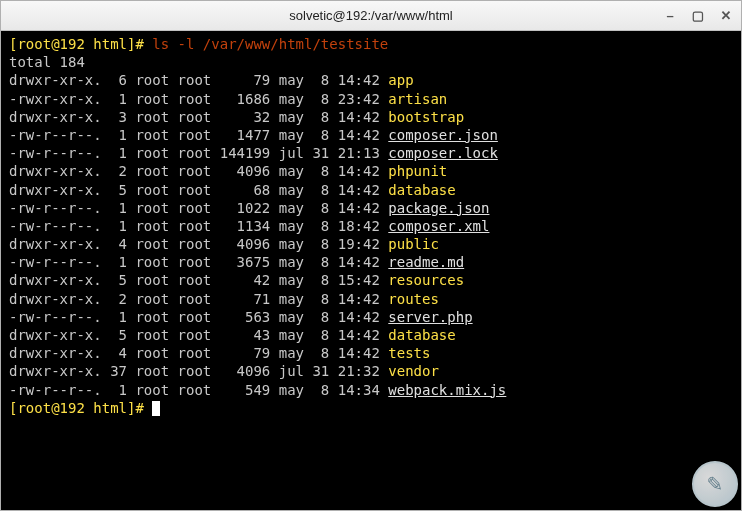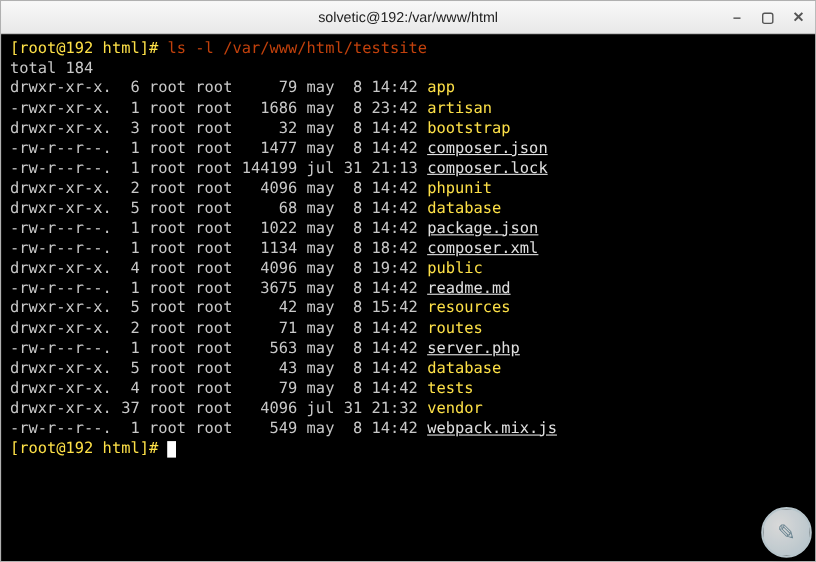--- a/index.html
+++ b/index.html
@@ -131,18 +131,18 @@
 <span>-rw-r--r--.  1 root root   1022 may  8 14:42 </span><span class="file">package.json</span>
 <span>-rw-r--r--.  1 root root   1134 may  8 18:42 </span><span class="file">composer.xml</span>
 <span>drwxr-xr-x.  4 root root   4096 may  8 19:42 </span><span class="dir">public</span>
 <span>-rw-r--r--.  1 root root   3675 may  8 14:42 </span><span class="file">readme.md</span>
 <span>drwxr-xr-x.  5 root root     42 may  8 15:42 </span><span class="dir">resources</span>
 <span>drwxr-xr-x.  2 root root     71 may  8 14:42 </span><span class="dir">routes</span>
 <span>-rw-r--r--.  1 root root    563 may  8 14:42 </span><span class="file">server.php</span>
 <span>drwxr-xr-x.  5 root root     43 may  8 14:42 </span><span class="dir">database</span>
 <span>drwxr-xr-x.  4 root root     79 may  8 14:42 </span><span class="dir">tests</span>
 <span>drwxr-xr-x. 37 root root   4096 jul 31 21:32 </span><span class="dir">vendor</span>
-<span>-rw-r--r--.  1 root root    549 may  8 14:42 </span><span class="file">webpack.mix.js</span>
+<span>-rw-r--r--.  1 root root    549 may  8 14:34 </span><span class="file">webpack.mix.js</span>
 <span class="prompt-user">[root@192 html]#</span> <span class="cursor"></span></div>
 
 </div>
 
 <div class="watermark">✎</div>
 
 </body></html>

